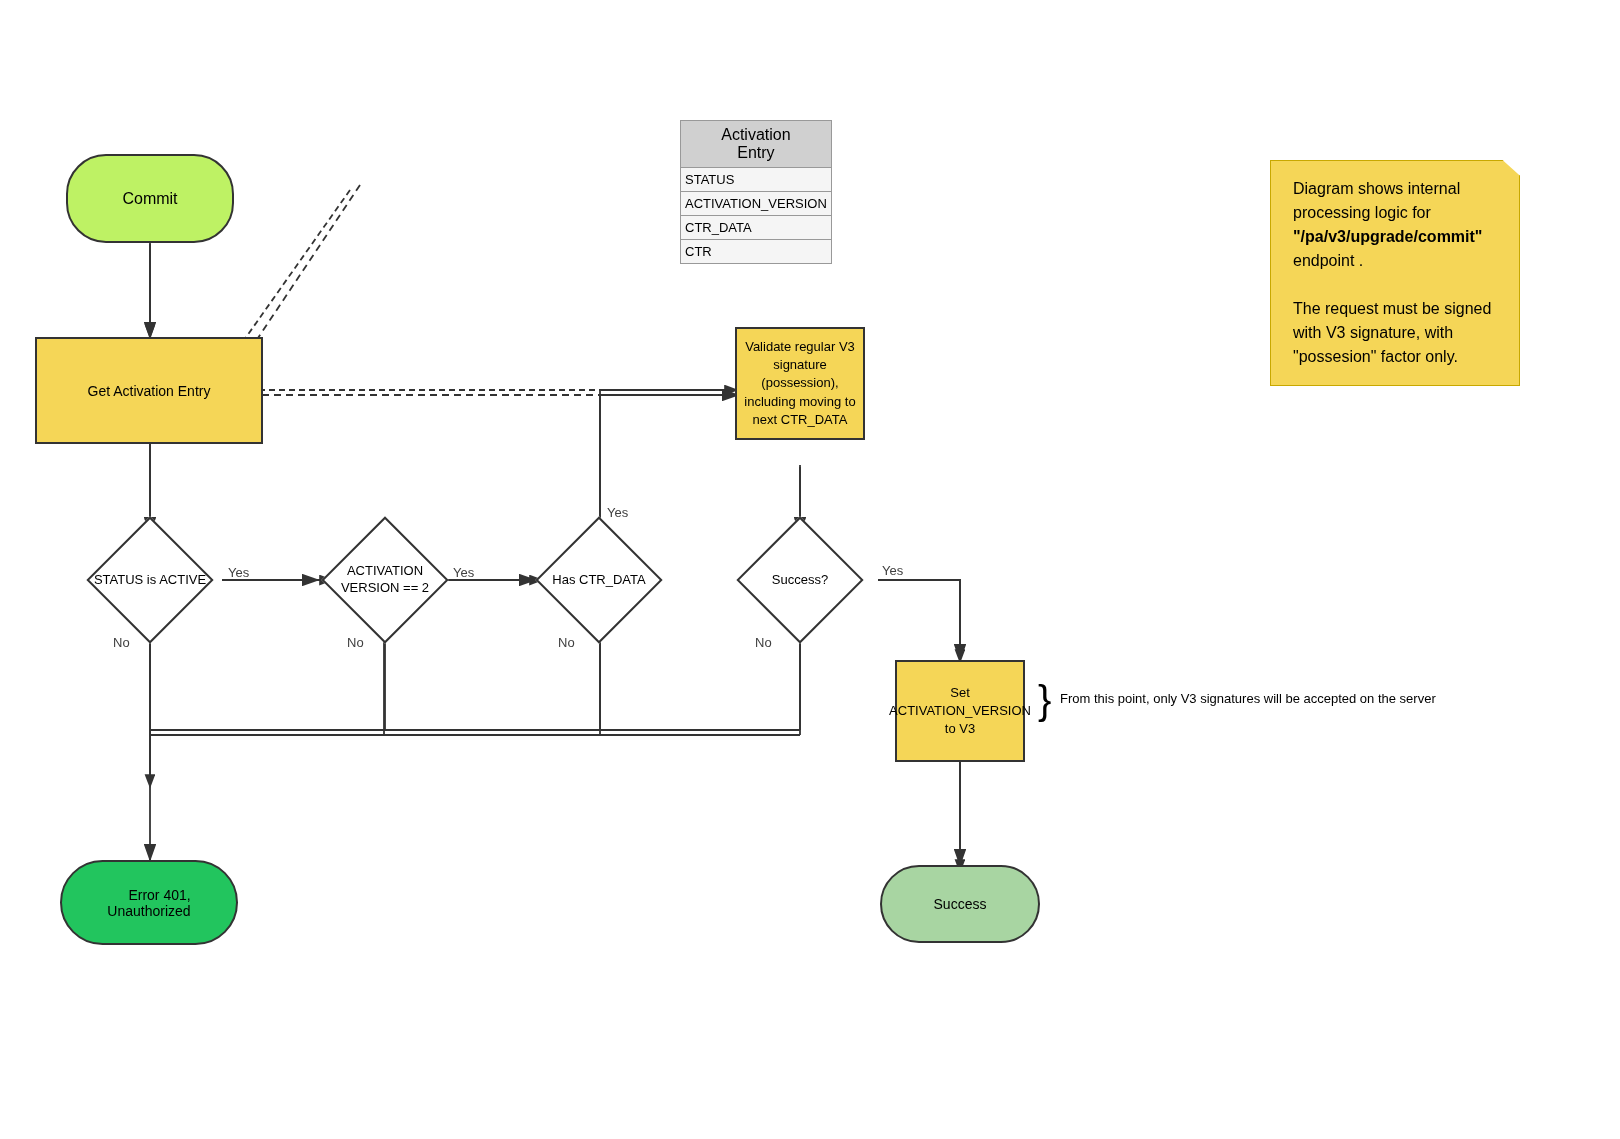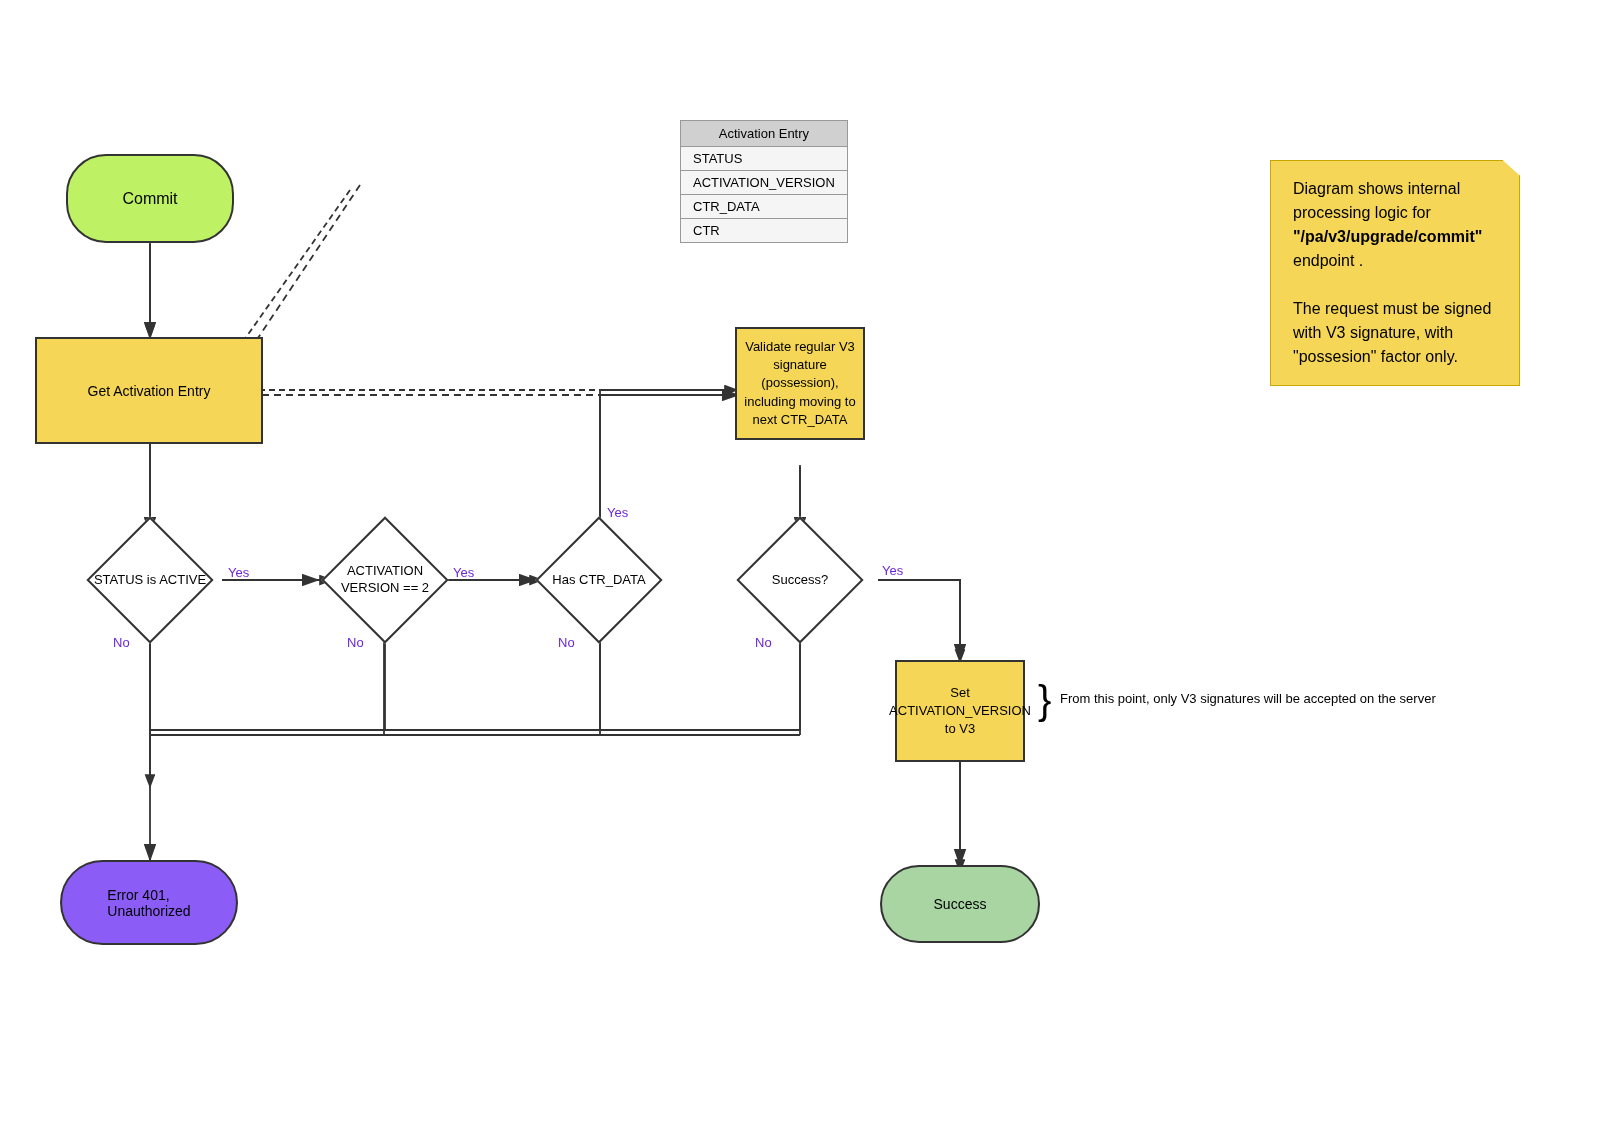--- a/index.html
+++ b/index.html
@@ -57,28 +57,28 @@
       top: 60px;
       left: 340px;
       border-collapse: collapse;
       background: #f0f0f0;
     }
 
     .activation-table th {
       background: #d0d0d0;
       border: 1px solid #999;
       padding: 5px 30px;
-      font-size: 13px;
+      font-size: 16px;
       font-weight: normal;
       text-align: center;
     }
 
     .activation-table td {
       border: 1px solid #999;
-      padding: 4px 12px;
+      padding: 4px 4px;
       font-size: 13px;
       background: #f5f5f5;
     }
 
     
     .shape {
       position: absolute;
       display: flex;
       align-items: center;
       justify-content: center;
@@ -120,39 +120,39 @@
       text-align: center;
       font-size: 13px;
       line-height: 1.3;
       pointer-events: none;
     }
 
     
     .terminal-error {
       border: 2px solid #333;
       border-radius: 50px;
-      background: #8b5cf6;
+      background: #22c55e;
       font-size: 14px;
-      text-align: left;
+      text-align: right;
     }
 
     
     .terminal-success {
       border: 2px solid #333;
       border-radius: 50px;
       background: #a8d5a2;
       font-size: 14px;
       text-align: center;
     }
 
     
     .arrow-label {
       position: absolute;
       font-size: 13px;
-      color: #6d28d9;
+      color: #404040;
     }
 
     
     .brace-annotation {
       position: absolute;
       font-size: 13px;
       color: #000000;
       line-height: 1.4;
     }
 

